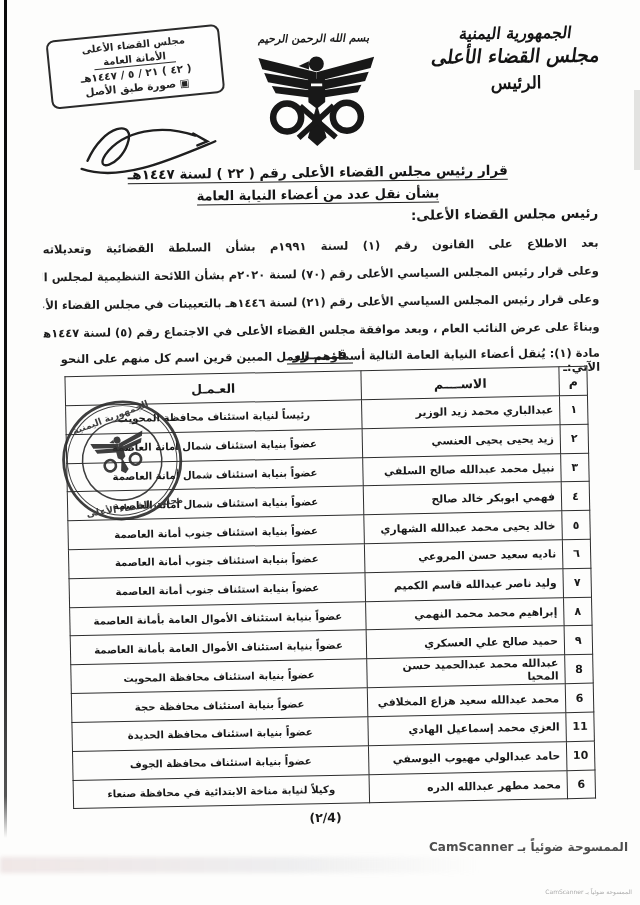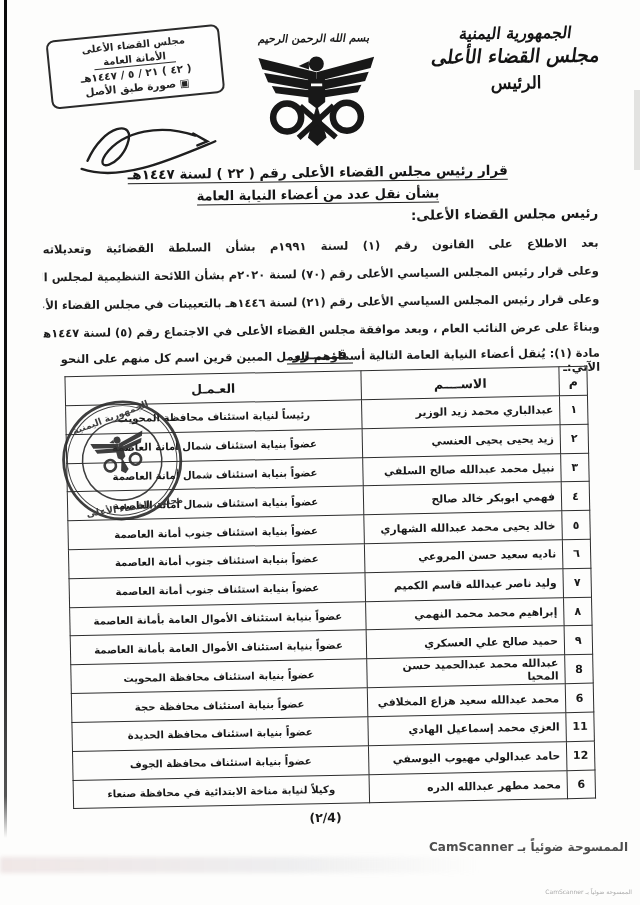--- a/index.html
+++ b/index.html
@@ -209,21 +209,21 @@
               <td class="no">6</td>
               <td class="name">محمد عبدالله سعيد هزاع المخلافي</td>
               <td class="work">عضواً بنيابة استئناف محافظة حجة</td>
             </tr>
           <tr>
               <td class="no">11</td>
               <td class="name">العزي محمد إسماعيل الهادي</td>
               <td class="work">عضواً بنيابة استئناف محافظة الحديدة</td>
             </tr>
           <tr>
-              <td class="no">12</td>
+              <td class="no">10</td>
               <td class="name">حامد عبدالولي مهيوب اليوسفي</td>
               <td class="work">عضواً بنيابة استئناف محافظة الجوف</td>
             </tr>
           <tr>
               <td class="no">6</td>
               <td class="name">محمد مطهر عبدالله الدره</td>
               <td class="work">وكيلاً لنيابة مناخة الابتدائية في محافظة صنعاء</td>
             </tr>
         </tbody>
       </table>

